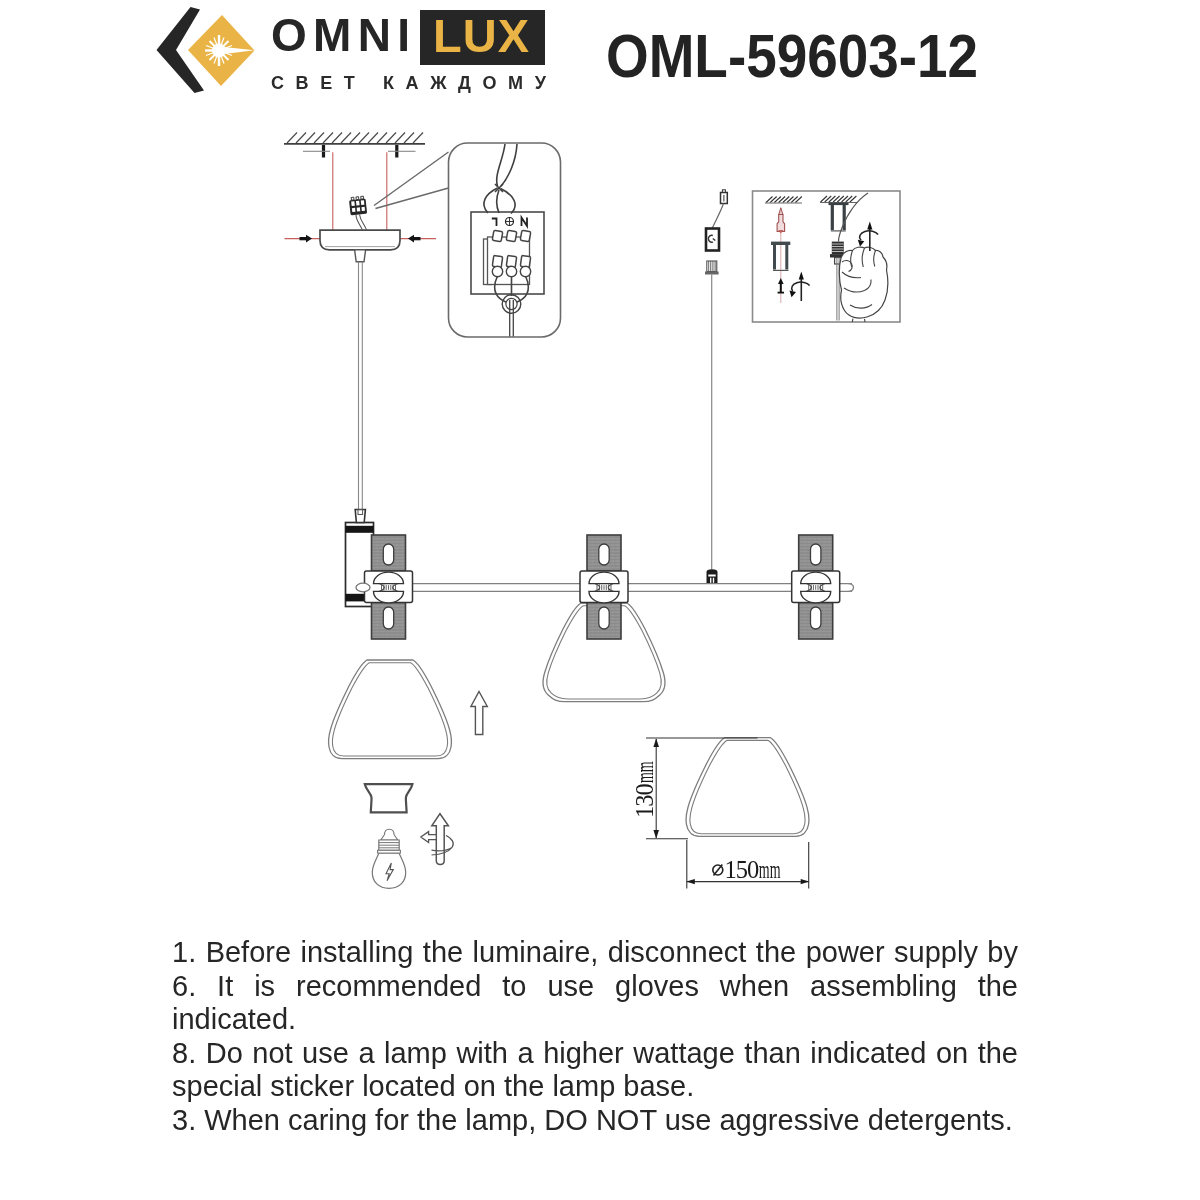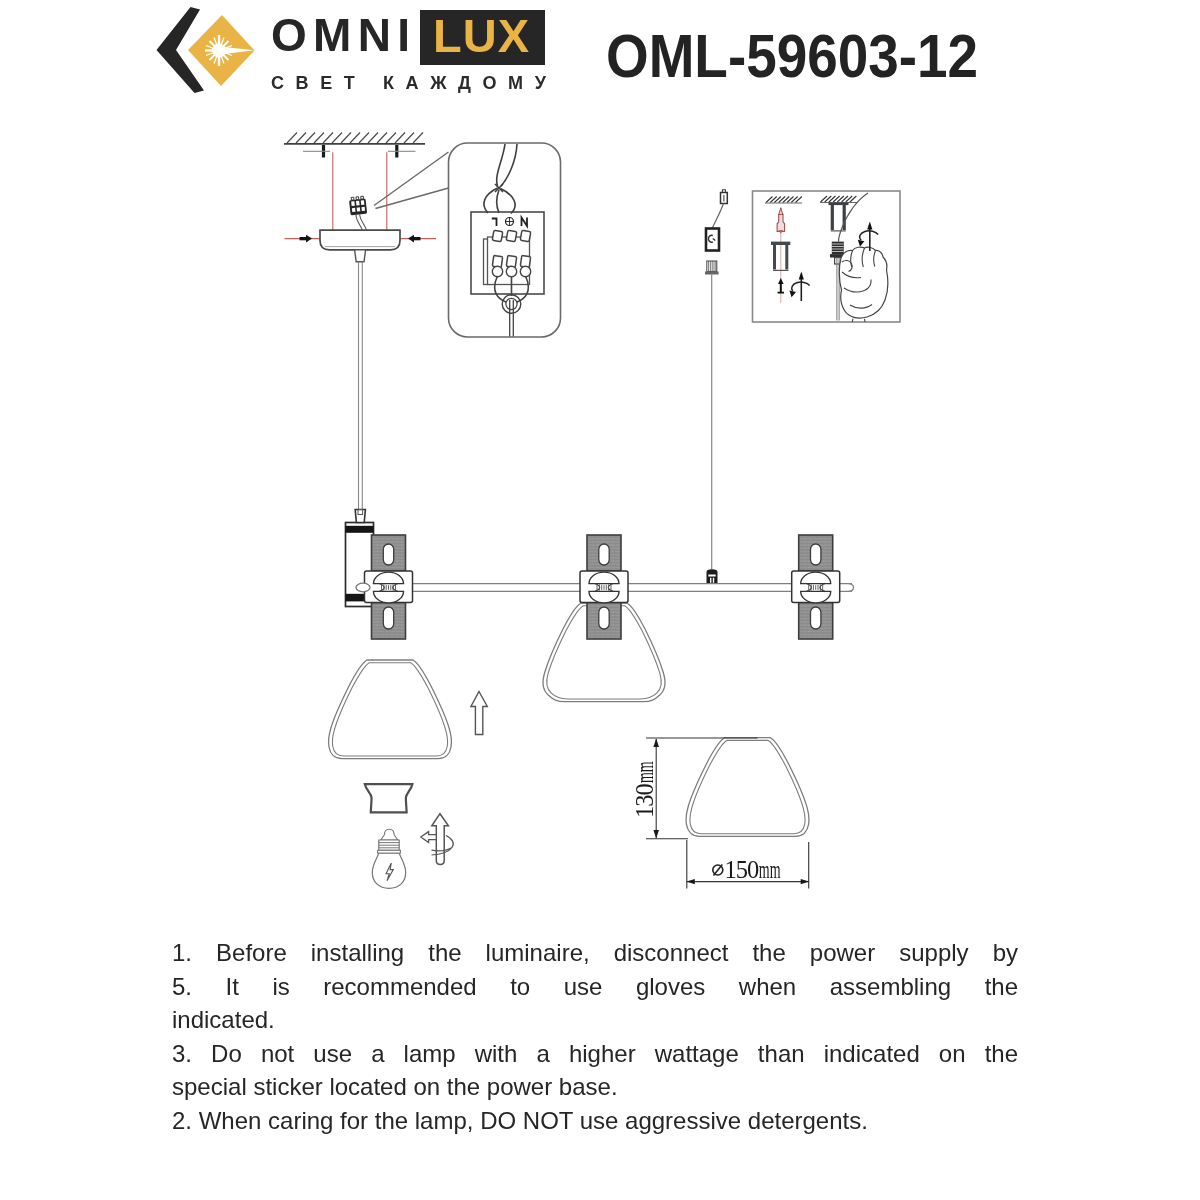--- a/index.html
+++ b/index.html
@@ -1,17 +1,17 @@
 <!DOCTYPE html>
 <html><head>
 <meta charset="utf-8">
 <style>
 html,body{margin:0;padding:0;width:1200px;height:1200px;background:#fff;}
 body{font-family:"Liberation Sans",sans-serif;position:relative;overflow:hidden;}
-.instr{position:absolute;left:172px;top:936.3px;width:846px;font-size:24px;line-height:33.5px;color:#262626;}
+.instr{position:absolute;left:172px;top:936.3px;width:846px;font-size:29px;line-height:33.5px;color:#262626;}
 .instr .j{text-align:justify;text-align-last:justify;}
 </style>
 </head>
 <body>
 <svg width="1200" height="1200" viewBox="0 0 1200 1200" style="position:absolute;left:0;top:0">
 <defs>
 <pattern id="hp" width="5" height="3.2" patternUnits="userSpaceOnUse">
 <rect width="5" height="3.2" fill="#989898"></rect>
 <line x1="0" y1="0.8" x2="5" y2="0.8" stroke="#858585" stroke-width="1.1"></line>
 <line x1="0" y1="2.4" x2="2.6" y2="2.4" stroke="#8d8d8d" stroke-width="0.8"></line>
@@ -275,18 +275,18 @@
 <polygon points="809.1,881.6 800.7,879 800.7,884.2" fill="#1a1a1a"></polygon>
 <circle cx="717.8" cy="870" r="5" fill="none" stroke="#222" stroke-width="1.6"></circle>
 <line x1="713.5" y1="875.5" x2="722.3" y2="864.5" stroke="#222" stroke-width="1.6"></line>
 <text x="724.5" y="877.8" font-size="24.5" font-family="Liberation Serif" letter-spacing="-1" fill="#1a1a1a">150</text>
 <text transform="translate(758.8,877.8) scale(0.57,1)" font-size="24.5" font-family="Liberation Serif" fill="#1a1a1a">mm</text>
 </g>
 </svg>
 
 <div class="instr">
 <div class="j">1. Before installing the luminaire, disconnect the power supply by</div>
-<div class="j">5. It is recommended to use gloves when assembling the</div>
+<div class="j">6. It is recommended to use gloves when assembling the</div>
 <div>indicated.</div>
-<div class="j">3. Do not use a lamp with a higher wattage than indicated on the</div>
-<div>special sticker located on the power base.</div>
-<div>2. When caring for the lamp, DO NOT use aggressive detergents.</div>
+<div class="j">8. Do not use a lamp with a higher wattage than indicated on the</div>
+<div>special sticker located on the lamp base.</div>
+<div>3. When caring for the lamp, DO NOT use aggressive detergents.</div>
 </div>
 
 </body></html>

